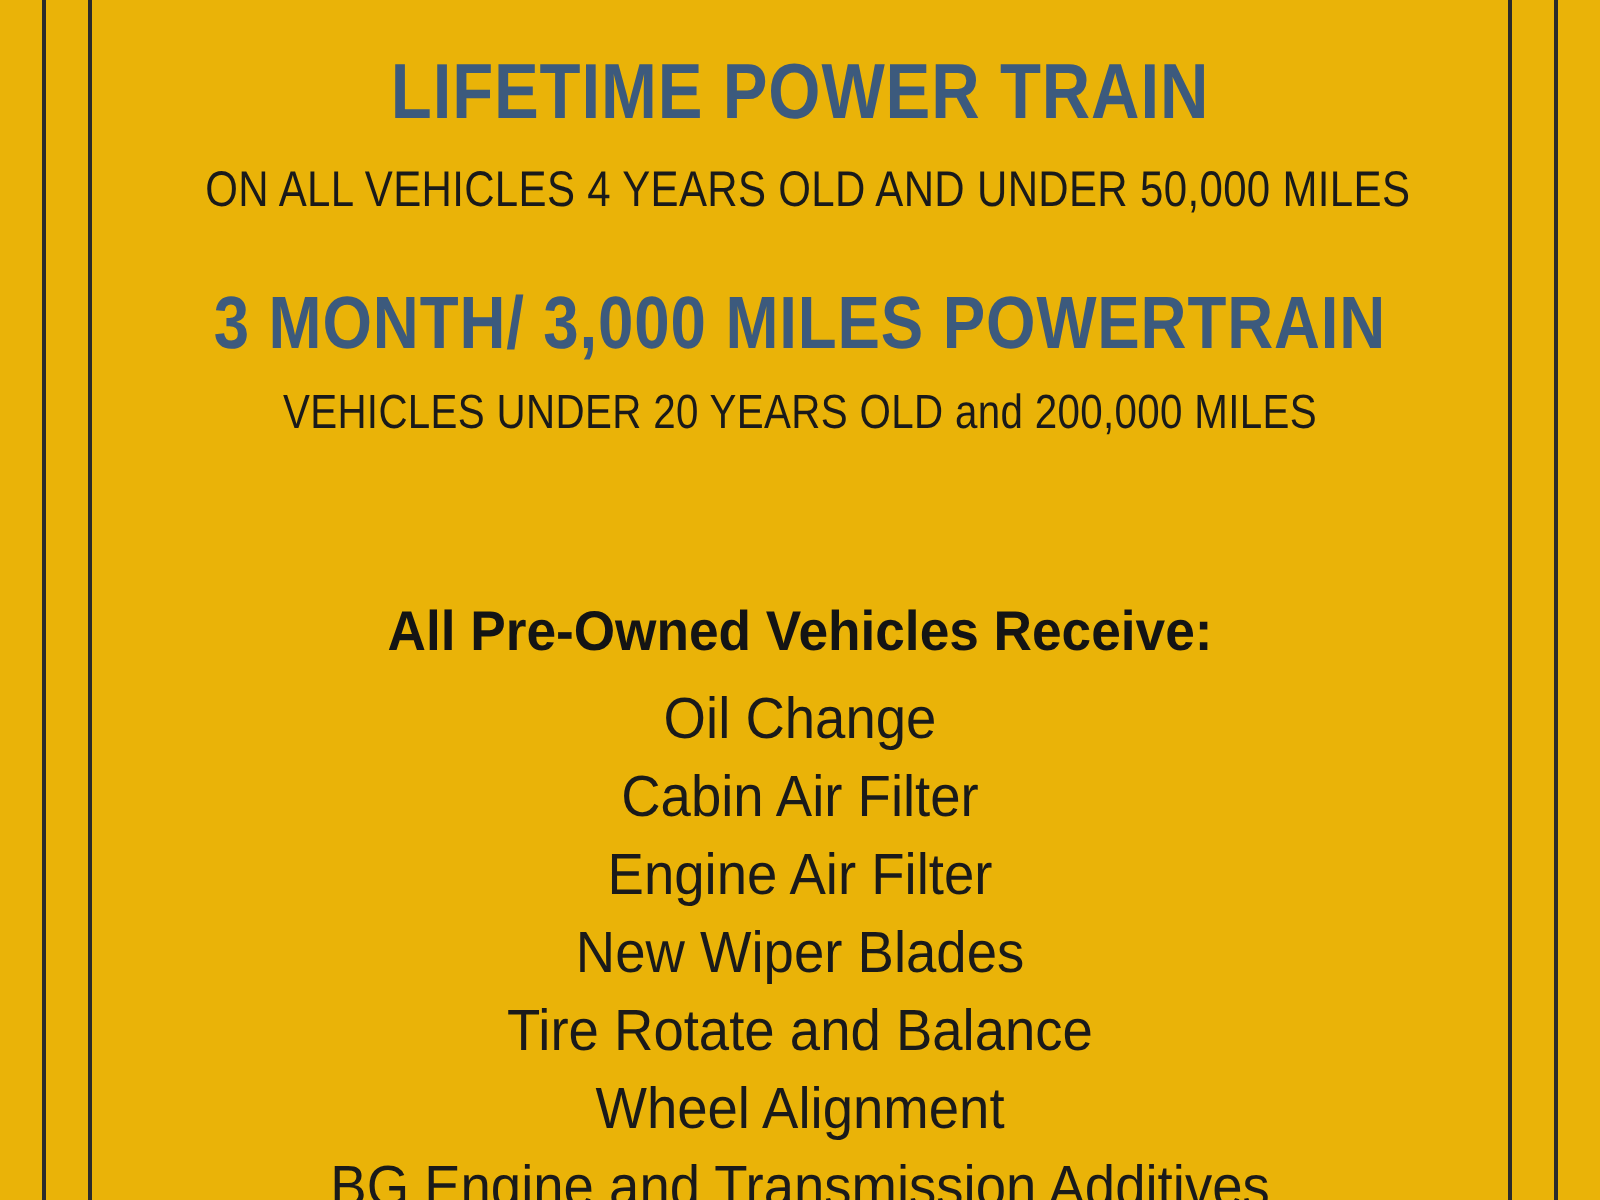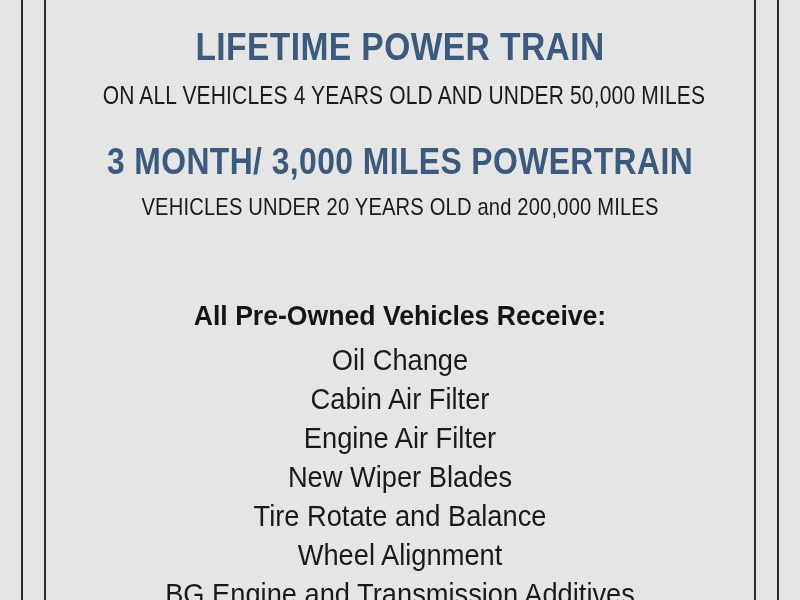--- a/index.html
+++ b/index.html
@@ -10,21 +10,21 @@
   }
 
   body {
     font-family: "Liberation Sans", sans-serif;
   }
 
   #flyer {
     position: relative;
     width: 800px;
     height: 600px;
-    background: #e5e5e5;
+    background: #eab308;
     overflow: hidden;
     margin: 0;
   }
 
   
   .rule {
     position: absolute;
     top: 0;
     height: 600px;
     width: 2px;

